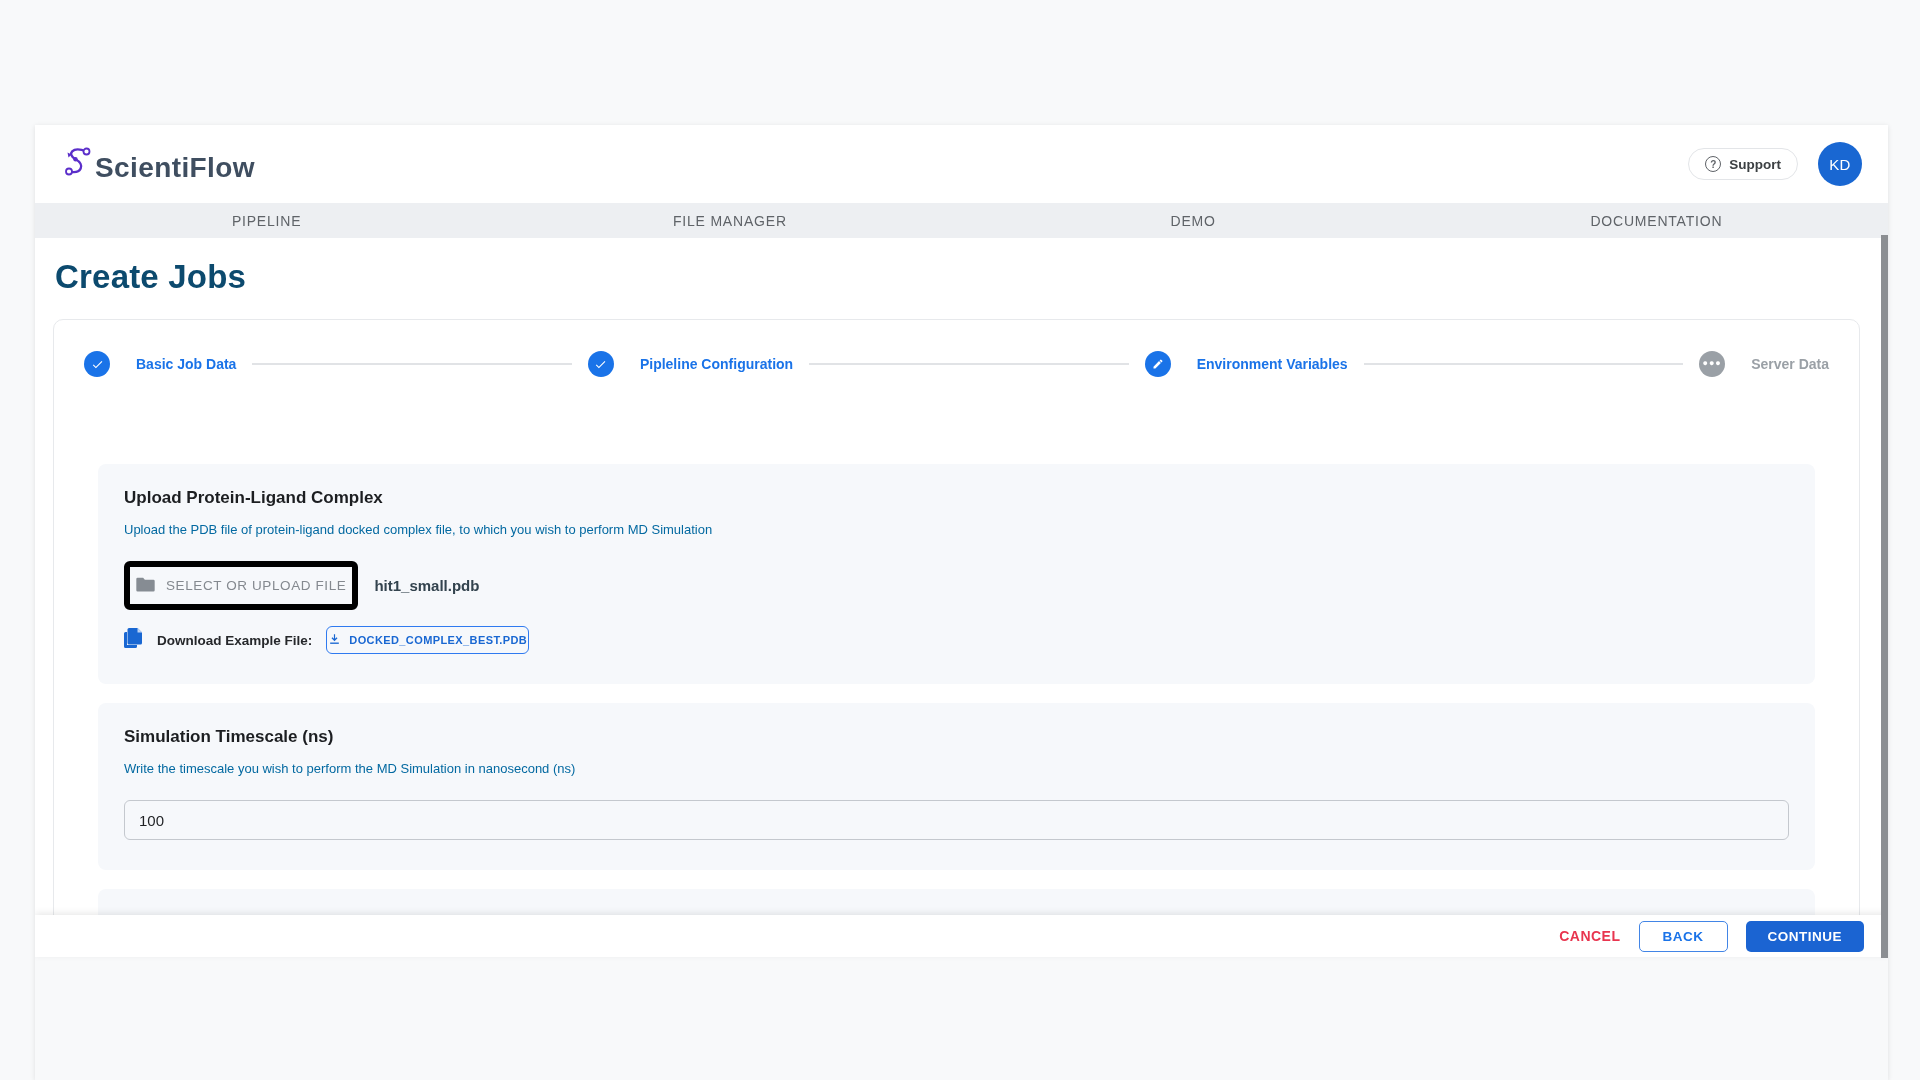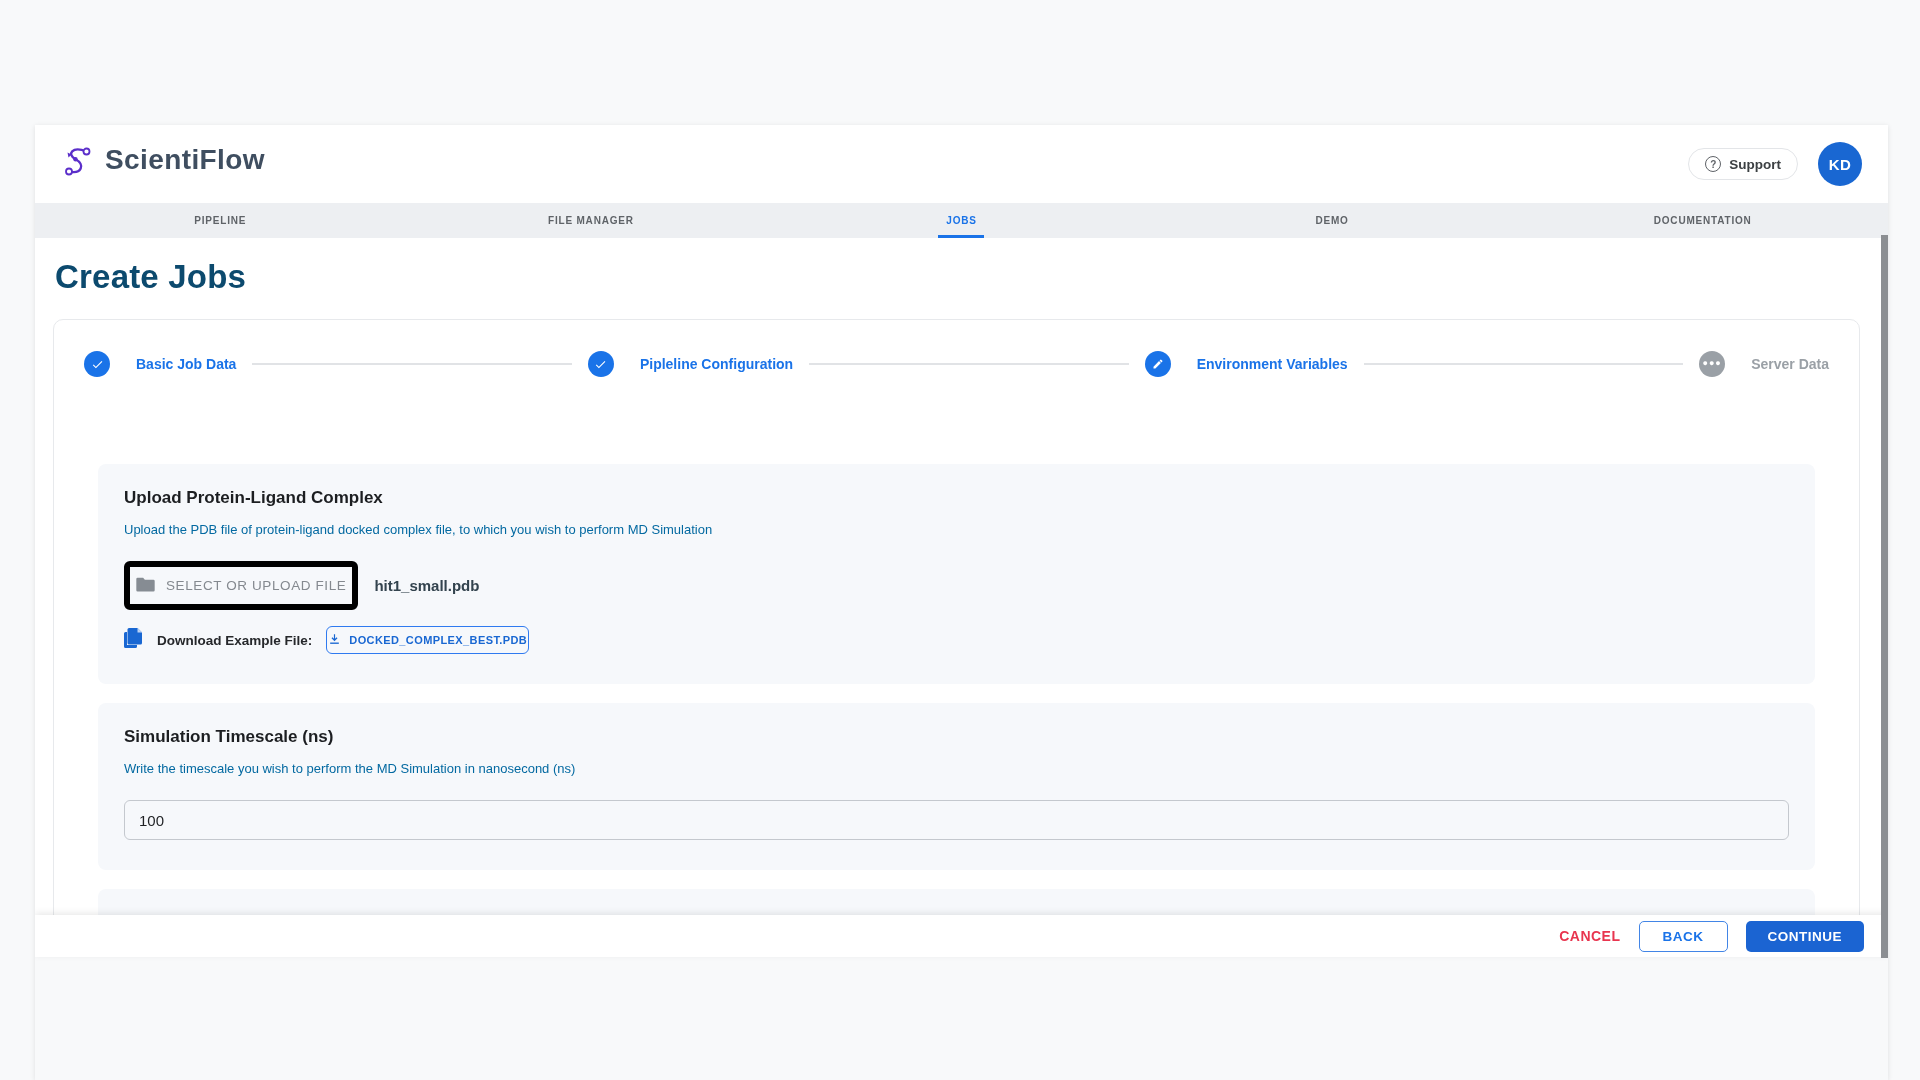--- a/index.html
+++ b/index.html
@@ -15,45 +15,45 @@
     position:absolute; left:35px; top:125px; width:1853px; height:955px;
     background:#ffffff;
     box-shadow:0 1px 5px rgba(0,0,0,.10);
     overflow:hidden;
   }
   
   .header {
     height:78px; display:flex; align-items:center; justify-content:space-between;
     padding:0 26px 0 24px; background:#ffffff;
   }
-  .brand { display:flex; align-items:flex-start; gap:10px; }
+  .brand { display:flex; align-items:flex-end; }
   .brand-text { font-size:28px; font-weight:600; color:#3f4e60; letter-spacing:.4px; }
   .header-right { display:flex; align-items:center; gap:20px; }
   .support-btn {
     display:flex; align-items:center; gap:8px; height:32px; padding:0 16px;
     border:1px solid #e3e5e8; border-radius:17px; background:#fff; cursor:pointer;
     font-size:13.5px; font-weight:600; color:#3c4043;
   }
   .q-icon {
     width:16px; height:16px; border:1.4px solid #5f6368; border-radius:50%;
     display:flex; align-items:center; justify-content:center;
     font-size:10px; font-weight:700; color:#5f6368;
   }
   .avatar {
     width:44px; height:44px; border-radius:50%; background:#1967d2;
-    color:#fff; font-size:15px; font-weight:700;
+    color:#fff; font-size:15px; font-weight:400;
     display:flex; align-items:center; justify-content:center; letter-spacing:.3px;
     cursor:pointer;
     text-align:center;
   }
   
   .navbar { height:35px; background:#edeff2; display:flex; }
   .nav-item {
     flex:1; display:flex; align-items:center; justify-content:center;
-    font-size:10px; font-weight:700; letter-spacing:.8px; color:#5f6368;
+    font-size:14px; font-weight:400; letter-spacing:.8px; color:#5f6368;
     position:relative; cursor:pointer;
   }
   .nav-item.active { color:#1a73e8; }
   .nav-item.active::after {
     content:""; position:absolute; bottom:0; left:50%; transform:translateX(-50%);
     width:46px; height:3px; background:#1a73e8;
   }
   
   .page-title { margin:20px 0 0 20px; font-size:33px; font-weight:700; color:#0c4a6e; letter-spacing:.2px; }
   .outer-card {
@@ -149,21 +149,20 @@
         <span class="q-icon">?</span>
         <span>Support</span>
       </button>
       <div class="avatar">KD</div>
     </div>
   </div>
 
   <div class="navbar">
     <div class="nav-item">PIPELINE</div>
     <div class="nav-item">FILE MANAGER</div>
-    <div class="nav-item active">JOBS</div>
     <div class="nav-item">DEMO</div>
     <div class="nav-item">DOCUMENTATION</div>
   </div>
 
   <h1 class="page-title">Create Jobs</h1>
 
   <div class="outer-card">
 
     <div class="stepper">
       <div class="step completed">

